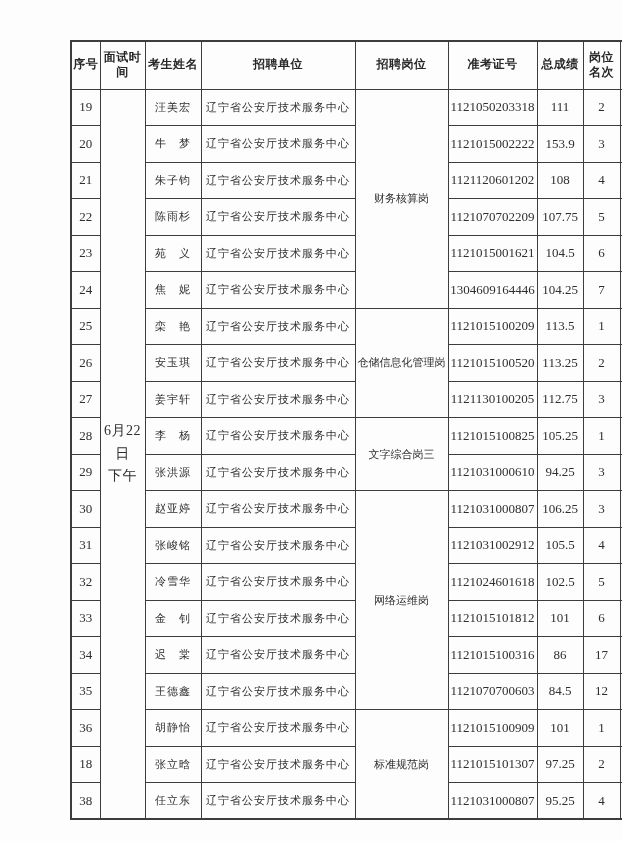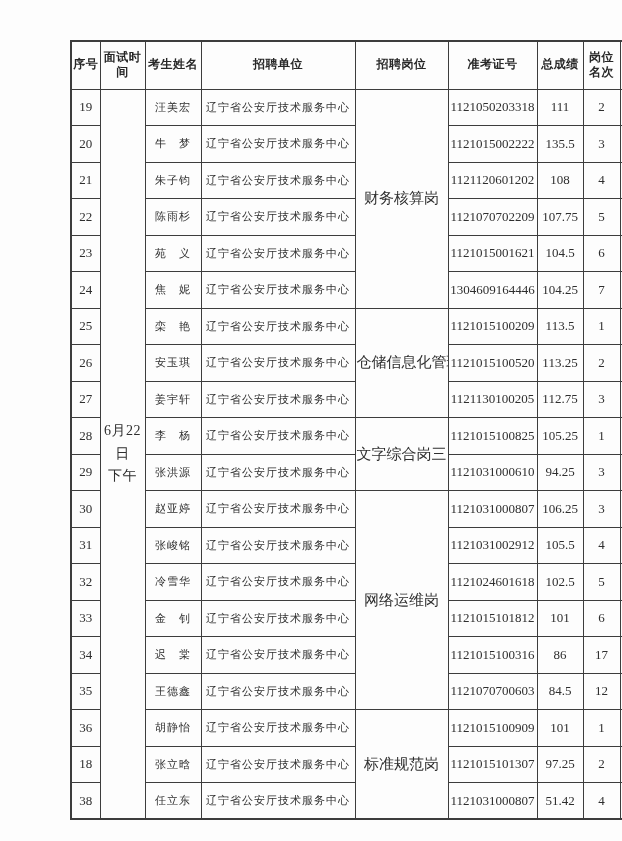--- a/index.html
+++ b/index.html
@@ -47,21 +47,21 @@
     font-size: 11px;
     letter-spacing: 1px;
   }
   td.time-cell {
     font-size: 14px;
     letter-spacing: 0.5px;
     white-space: pre-line;
     line-height: 1.6;
   }
   td.pos-cell {
-    font-size: 15px;
+    font-size: 11px;
     letter-spacing: 0;
     white-space: nowrap;
   }
   td.num-cell {
     font-family: "Liberation Serif", serif;
     font-size: 13px;
     letter-spacing: 0;
   }
 </style>
 </head>
@@ -104,21 +104,21 @@
           <td class="num-cell">1121050203318</td>
           <td class="num-cell">111</td>
           <td class="num-cell">2</td>
           <td class="cjk"></td>
         </tr>
         <tr>
           <td class="num-cell">20</td>
           <td class="cjk">牛　梦</td>
           <td class="cjk">辽宁省公安厅技术服务中心</td>
           <td class="num-cell">1121015002222</td>
-          <td class="num-cell">135.5</td>
+          <td class="num-cell">153.9</td>
           <td class="num-cell">3</td>
           <td class="cjk"></td>
         </tr>
         <tr>
           <td class="num-cell">21</td>
           <td class="cjk">朱子钧</td>
           <td class="cjk">辽宁省公安厅技术服务中心</td>
           <td class="num-cell">1121120601202</td>
           <td class="num-cell">108</td>
           <td class="num-cell">4</td>
@@ -270,19 +270,19 @@
           <td class="num-cell">1121015101307</td>
           <td class="num-cell">97.25</td>
           <td class="num-cell">2</td>
           <td class="cjk"></td>
         </tr>
         <tr>
           <td class="num-cell">38</td>
           <td class="cjk">任立东</td>
           <td class="cjk">辽宁省公安厅技术服务中心</td>
           <td class="num-cell">1121031000807</td>
-          <td class="num-cell">51.42</td>
+          <td class="num-cell">95.25</td>
           <td class="num-cell">4</td>
           <td class="cjk">递补</td>
         </tr>
       </tbody>
   </table>
 </div>
 
 </body></html>

